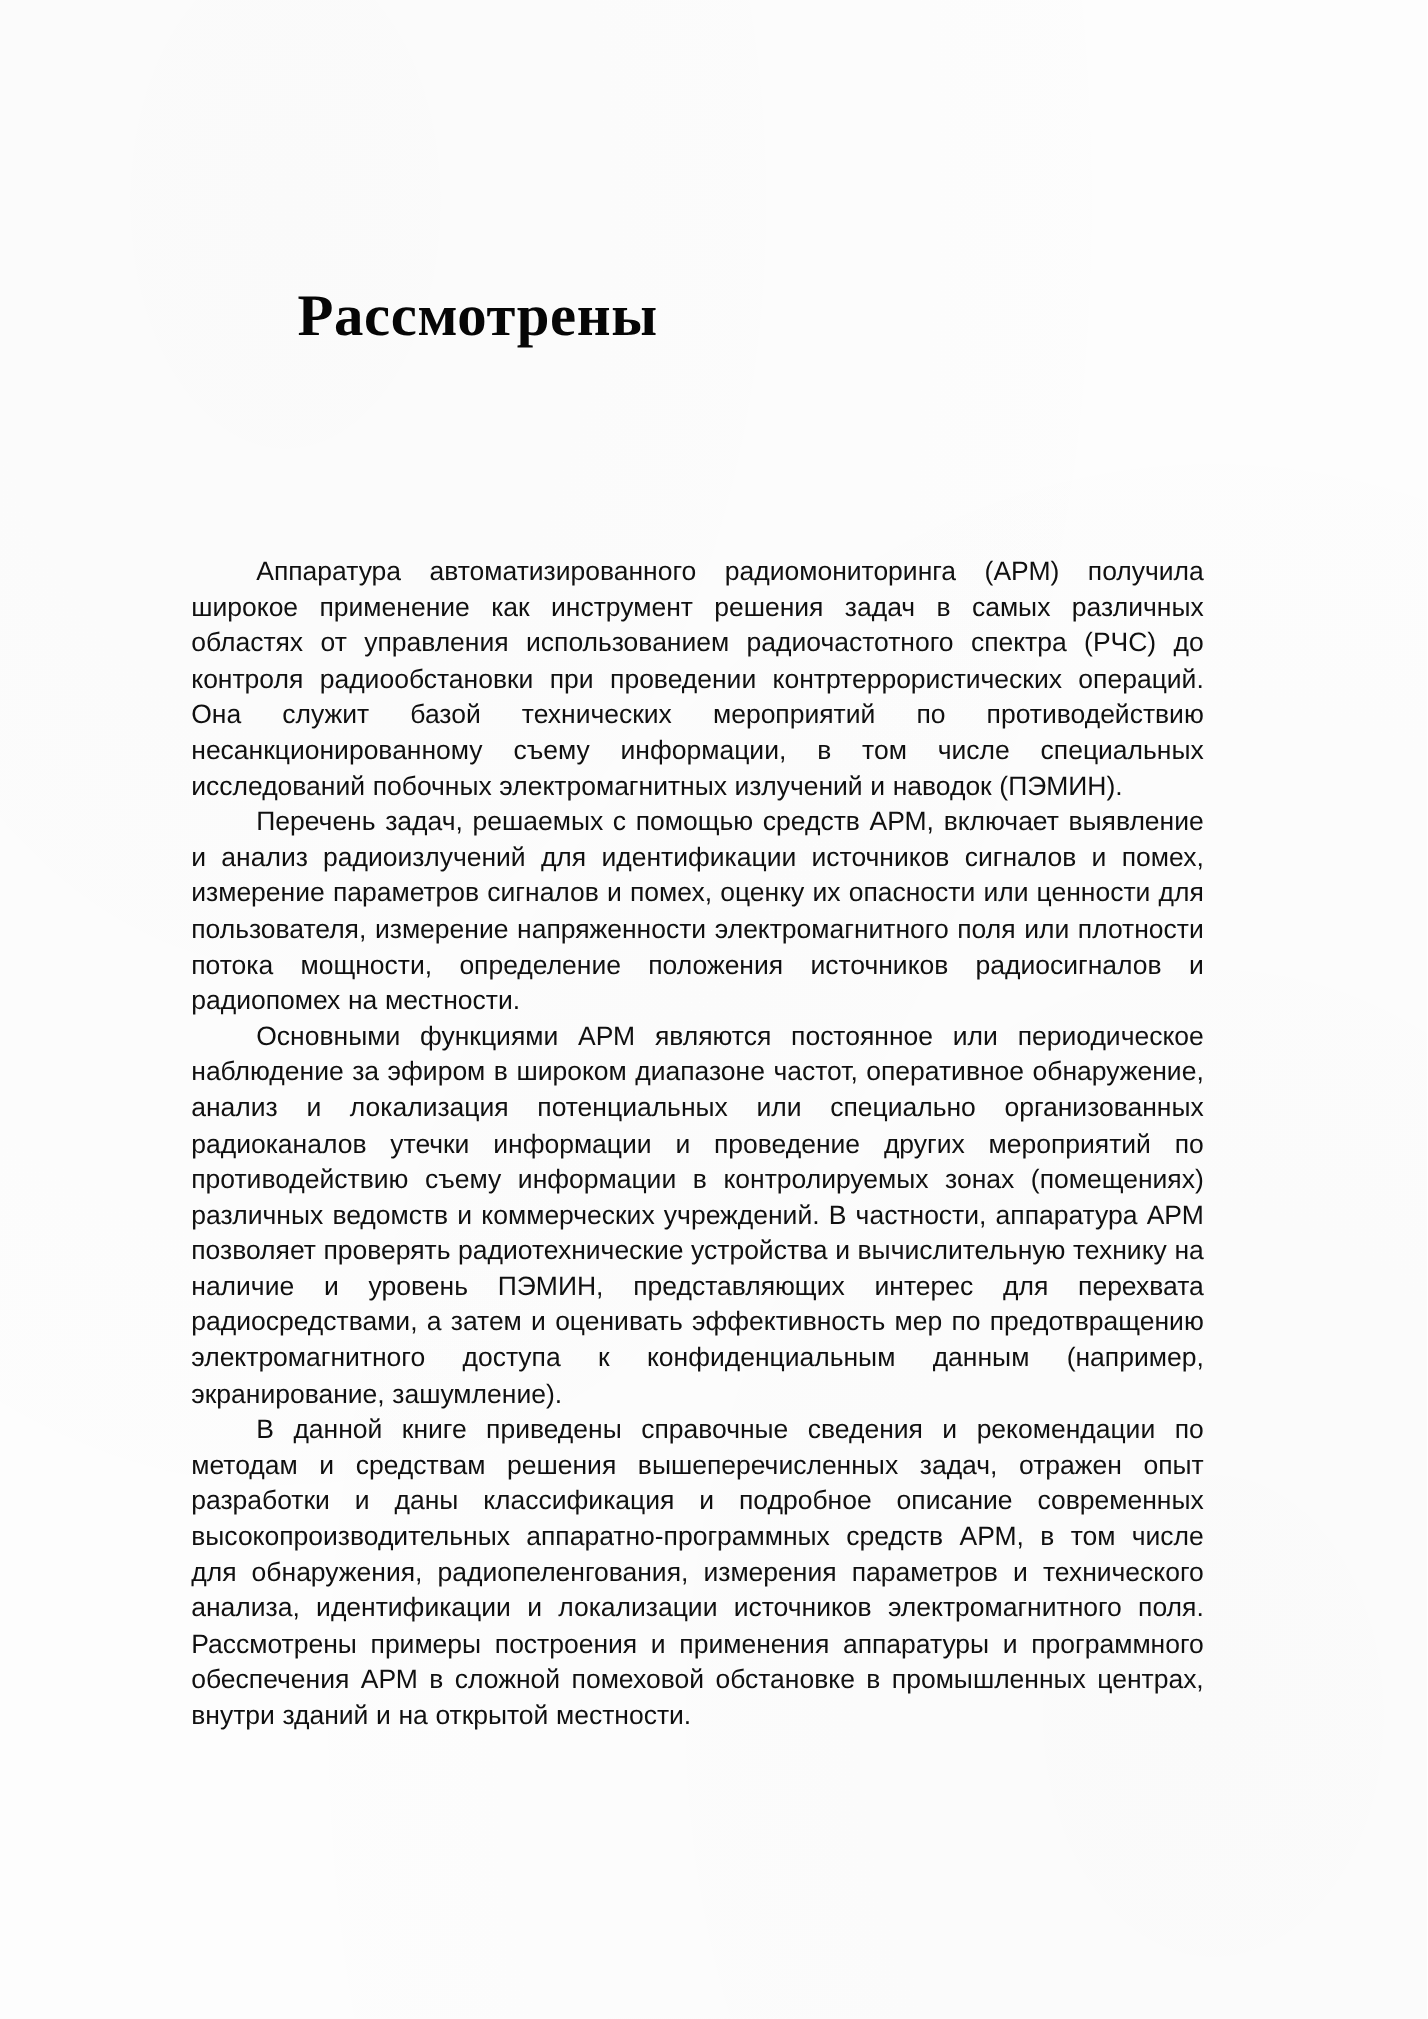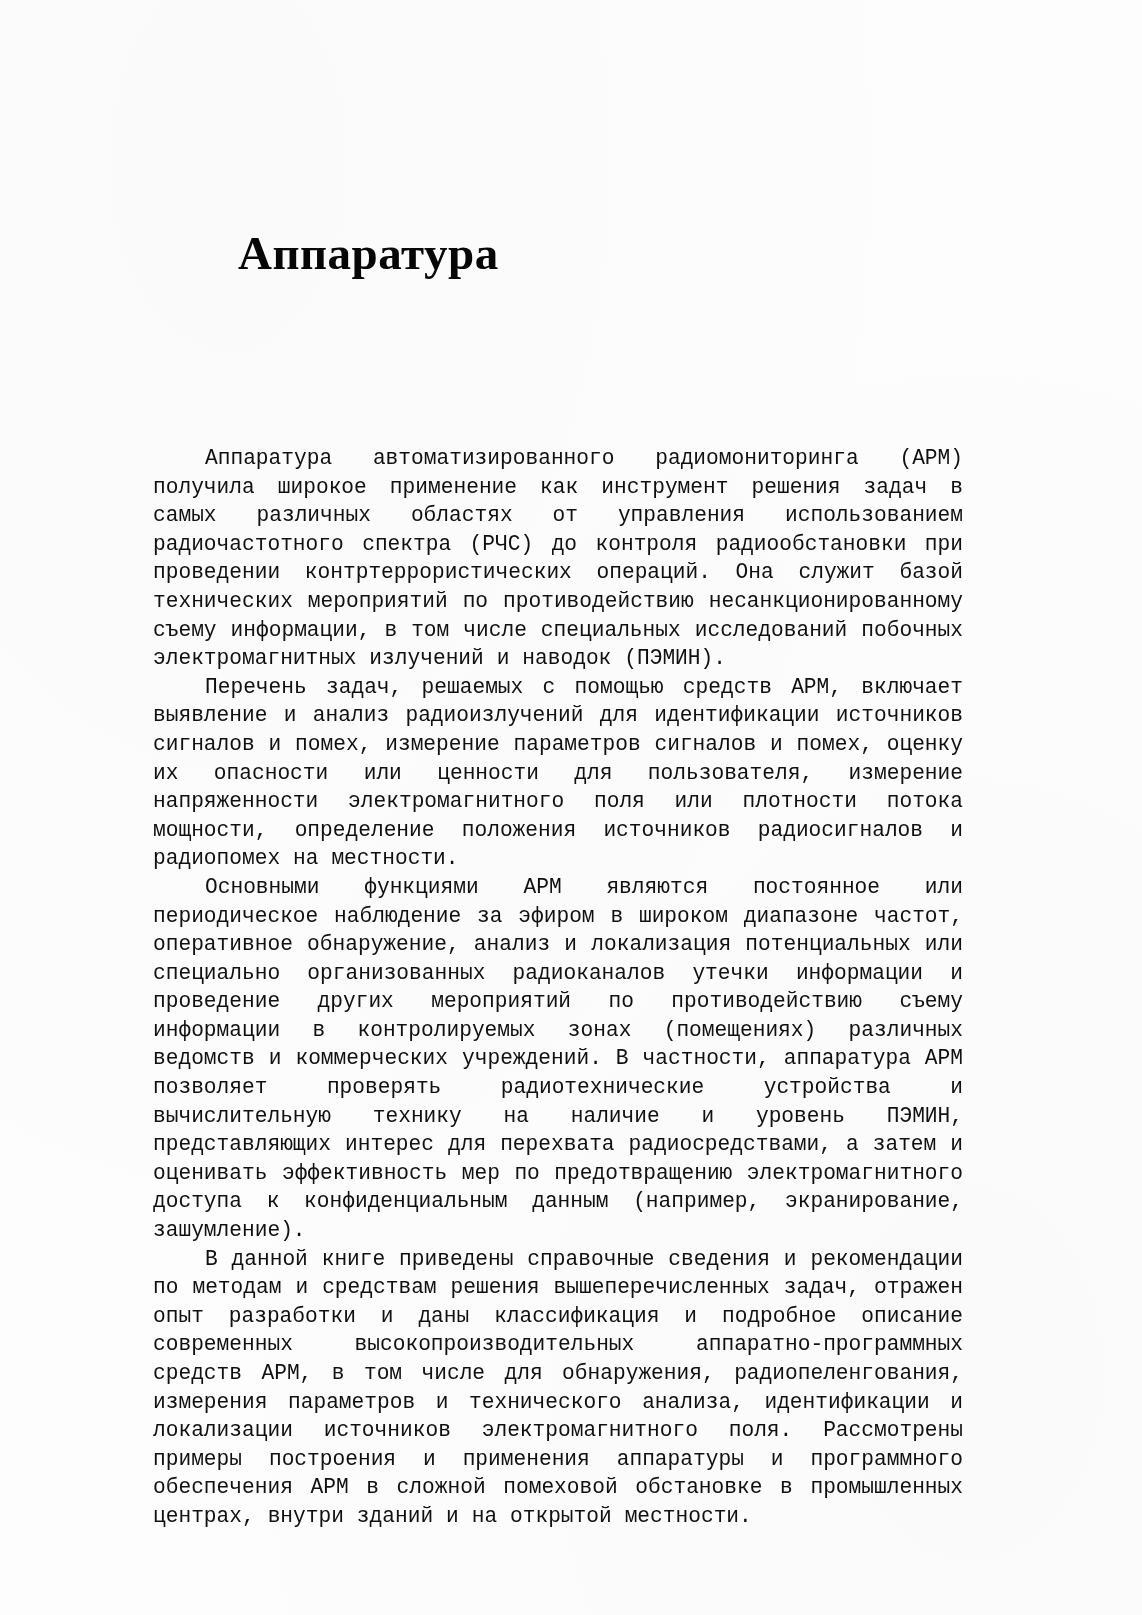--- a/index.html
+++ b/index.html
@@ -36,21 +36,20 @@
     letter-spacing: 0.5px;
     color: #060606;
     white-space: nowrap;
     line-height: 1.05;
   }
   .body-block {
     position: absolute;
     left: 153px;
     top: 444px;
     width: 810px;
-    font-family: Liberation Mono, monospace;
   }
   .para {
     margin: 0;
     font-size: 21.2px;
     line-height: 28.6px;
     text-align: justify;
     text-justify: inter-word;
     text-indent: 52px;
     color: #101010;
     font-stretch: condensed;
@@ -65,21 +64,21 @@
     overflow: hidden;
     max-height: 58px;
   }
 </style>
 </head>
 <body>
 
 <div class="page">
   <div class="paper-texture"></div>
 
-  <h1 class="chapter-title">Аппаратура</h1>
+  <h1 class="chapter-title">Рассмотрены</h1>
 
   <div class="body-block">
     <p class="para">Аппаратура автоматизированного радиомониторинга (АРМ) получила широкое применение как инструмент решения задач в самых различных областях от управления использованием радиочастотного спектра (РЧС) до контроля радиообстановки при проведении контртеррористических операций. Она служит базой технических мероприятий по противодействию несанкционированному съему информации, в том числе специальных исследований побочных электромагнитных излучений и наводок (ПЭМИН).</p>
     <p class="para">Перечень задач, решаемых с помощью средств АРМ, включает выявление и анализ радиоизлучений для идентификации источников сигналов и помех, измерение параметров сигналов и помех, оценку их опасности или ценности для пользователя, измерение напряженности электромагнитного поля или плотности потока мощности, определение положения источников радиосигналов и радиопомех на местности.</p>
     <p class="para">Основными функциями АРМ являются постоянное или периодическое наблюдение за эфиром в широком диапазоне частот, оперативное обнаружение, анализ и локализация потенциальных или специально организованных радиоканалов утечки информации и проведение других мероприятий по противодействию съему информации в контролируемых зонах (помещениях) различных ведомств и коммерческих учреждений. В частности, аппаратура АРМ позволяет проверять радиотехнические устройства и вычислительную технику на наличие и уровень ПЭМИН, представляющих интерес для перехвата радиосредствами, а затем и оценивать эффективность мер по предотвращению электромагнитного доступа к конфиденциальным данным (например, экранирование, зашумление).</p>
     <p class="para">В данной книге приведены справочные сведения и рекомендации по методам и средствам решения вышеперечисленных задач, отражен опыт разработки и даны классификация и подробное описание современных высокопроизводительных аппаратно-программных средств АРМ, в том числе для обнаружения, радиопеленгования, измерения параметров и технического анализа, идентификации и локализации источников электромагнитного поля. Рассмотрены примеры построения и применения аппаратуры и программного обеспечения АРМ в сложной помеховой обстановке в промышленных центрах, внутри зданий и на открытой местности.</p>
   </div>
 </div>
 
 </body></html>

